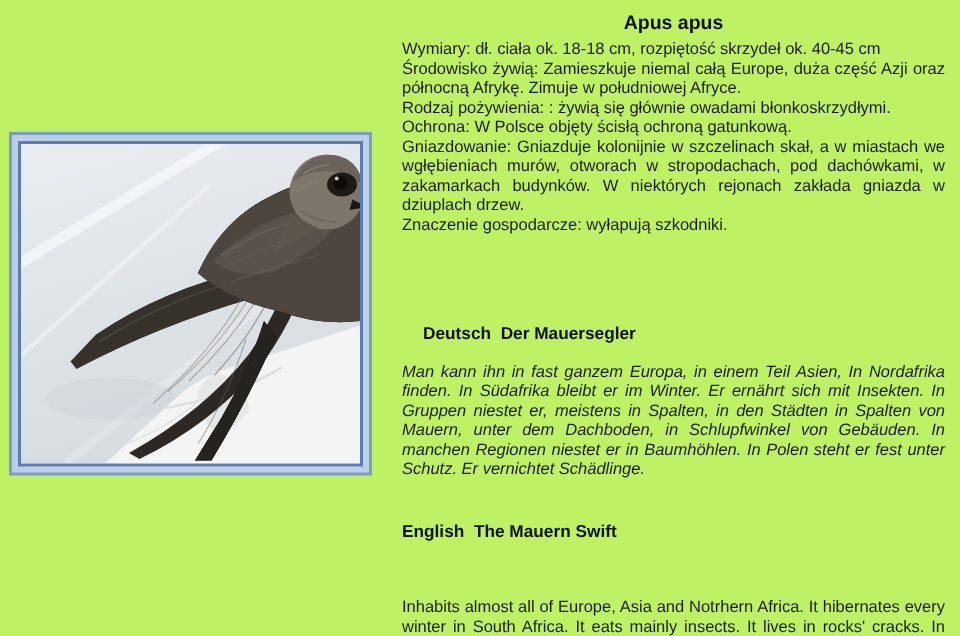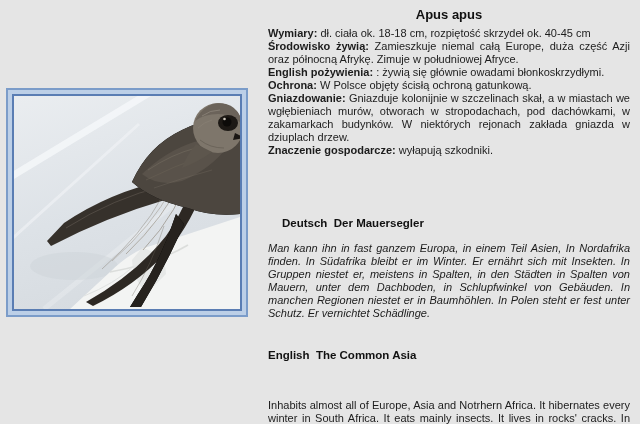--- a/index.html
+++ b/index.html
@@ -1,20 +1,20 @@
 <!DOCTYPE html>
 <html><head>
 <meta charset="utf-8">
 <style>
   html, body { margin: 0; padding: 0; background: #ffffff; }
   .page {
     position: relative;
     width: 640px;
     height: 424px;
-    background: #e5e5e5;
+    background: #bef264;
     font-family: "Liberation Sans", sans-serif;
     color: #1c1c1c;
     overflow: hidden;
   }
   .title {
     position: absolute;
     left: 268px;
     width: 362px;
     top: 7px;
     text-align: center;
@@ -45,21 +45,21 @@
   .photo-inner svg { display: block; width: 100%; height: 100%; }
   .textcol {
     position: absolute;
     left: 268px;
     width: 362px;
     font-size: 11px;
     line-height: 13px;
   }
   .polish { top: 27px; text-align: justify; }
   .pl-item { margin: 0; }
-  .pl-label { font-weight: bold; }
+  .pl-label { font-weight: normal; }
   .sec-head {
     font-weight: bold;
     font-size: 11.5px;
     white-space: pre-wrap;
     color: #111;
   }
   .de-head { top: 217px; padding-left: 14px; }
   .de-body { top: 242px; text-align: justify; font-style: italic; }
   .en-head { top: 349px; }
   .en-body { top: 367px; text-align: justify; margin-top: 32px; }
@@ -126,25 +126,25 @@
         <path d="M221 37 L231 42 L219 44 Z" fill="#1a1613"></path>
 
         <path d="M182 48 Q172 60 168 72 Q184 66 198 56 Q190 52 182 48 Z" fill="#5d564d"></path>
       </svg>
     </div>
   </div>
 
   <div class="textcol polish">
     <p class="pl-item"><span class="pl-label">Wymiary:</span><span> dł. ciała ok. 18-18 cm, rozpiętość skrzydeł ok. 40-45 cm</span></p>
     <p class="pl-item"><span class="pl-label">Środowisko żywią:</span><span> Zamieszkuje niemal całą Europe, duża część Azji oraz północną Afrykę. Zimuje w południowej Afryce.</span></p>
-    <p class="pl-item"><span class="pl-label">English pożywienia:</span><span> : żywią się głównie owadami błonkoskrzydłymi.</span></p>
+    <p class="pl-item"><span class="pl-label">Rodzaj pożywienia:</span><span> : żywią się głównie owadami błonkoskrzydłymi.</span></p>
     <p class="pl-item"><span class="pl-label">Ochrona:</span><span> W Polsce objęty ścisłą ochroną gatunkową.</span></p>
     <p class="pl-item"><span class="pl-label">Gniazdowanie:</span><span> Gniazduje kolonijnie w szczelinach skał, a w miastach we wgłębieniach murów, otworach w stropodachach, pod dachówkami, w zakamarkach budynków. W niektórych rejonach zakłada gniazda w dziuplach drzew.</span></p>
     <p class="pl-item"><span class="pl-label">Znaczenie gospodarcze:</span><span> wyłapują szkodniki.</span></p>
   </div>
 
   <div class="textcol sec-head de-head">Deutsch  Der Mauersegler</div>
   <div class="textcol de-body">Man kann ihn in fast ganzem Europa, in einem Teil Asien, In Nordafrika finden. In Südafrika bleibt er im Winter. Er ernährt sich mit Insekten. In Gruppen niestet er, meistens in Spalten, in den Städten in Spalten von Mauern, unter dem Dachboden, in Schlupfwinkel von Gebäuden. In manchen Regionen niestet er in Baumhöhlen. In Polen steht er fest unter Schutz. Er vernichtet Schädlinge.</div>
 
-  <div class="textcol sec-head en-head">English  The Common Asia</div>
+  <div class="textcol sec-head en-head">English  The Mauern Swift</div>
   <div class="textcol en-body">Inhabits almost all of Europe, Asia and Notrhern Africa. It hibernates every winter in South Africa. It eats mainly insects. It lives in rocks' cracks. In cities, it lives in wall hollows, under slates. In Poland this species is under strict protection beacuse it catches up the pests.</div>
 
 </div>
 
 </body></html>

